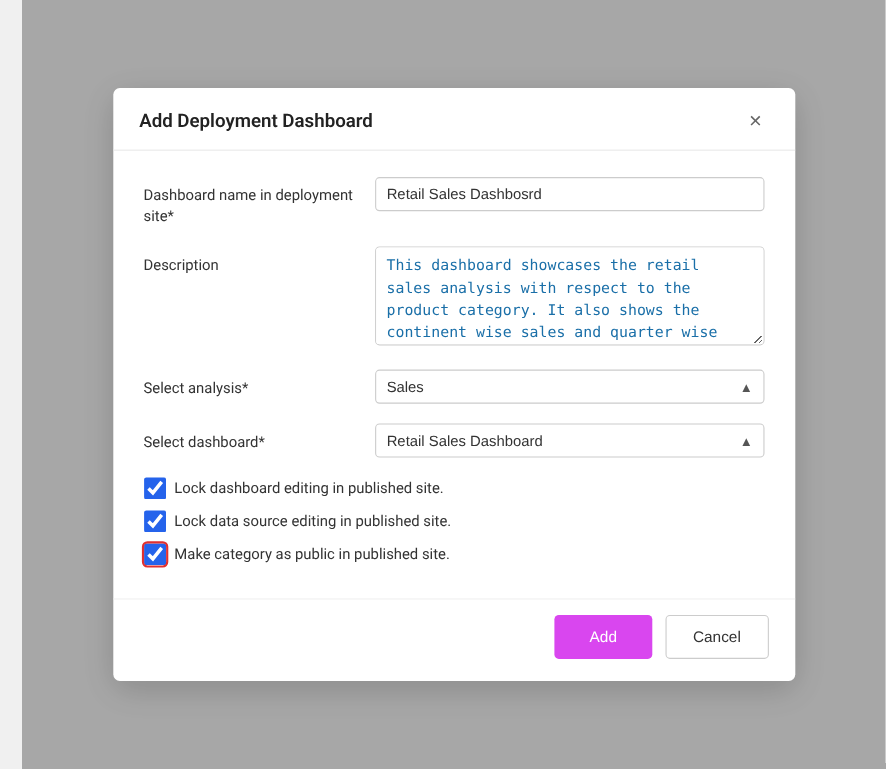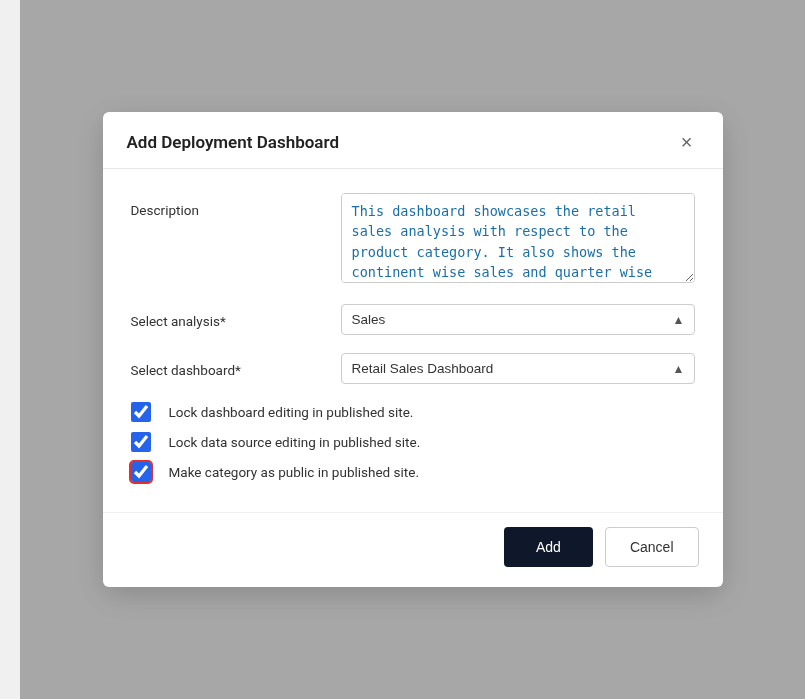--- a/index.html
+++ b/index.html
@@ -118,21 +118,21 @@
       font-size: 12px;
     }
     .checkboxes-section {
       margin-top: 8px;
       margin-bottom: 12px;
     }
     .checkbox-row {
       display: flex;
       align-items: center;
       margin-bottom: 10px;
-      gap: 18px;
+      gap: 8px;
     }
     .checkbox-wrap {
       position: relative;
       width: 20px;
       height: 20px;
       min-width: 20px;
     }
     .checkbox-input {
       width: 20px;
       height: 20px;
@@ -150,21 +150,21 @@
       border-radius: 3px;
     }
     .dialog-footer {
       display: flex;
       justify-content: flex-end;
       gap: 12px;
       padding: 14px 24px 20px 24px;
       border-top: 1px solid #f0f0f0;
     }
     .btn-add {
-      background: #0f172a;
+      background: #d946ef;
       color: #fff;
       border: none;
       border-radius: 4px;
       padding: 9px 32px;
       font-size: 14px;
       font-weight: 500;
       cursor: pointer;
     }
     .btn-cancel {
       background: #fff;
@@ -181,20 +181,26 @@
 
 <div class="dialog-overlay">
   <div class="dialog">
     <div class="dialog-header">
       <span class="dialog-title">Add Deployment Dashboard</span>
       <button class="close-btn">×</button>
     </div>
     <div class="dialog-body">
 
 
+      <div class="form-row">
+        <label class="form-label">Dashboard name in deployment site*</label>
+        <div class="form-control-wrap">
+          <input class="form-input" type="text" value="Retail Sales Dashbosrd" style="">
+        </div>
+      </div>
 
       <div class="form-row">
         <label class="form-label">Description</label>
         <div class="form-control-wrap">
           <textarea class="form-textarea" style="">This dashboard showcases the retail sales analysis with respect to the product category. It also shows the continent wise sales and quarter wise sales.</textarea>
         </div>
       </div>
 
       <div class="form-row">
         <label class="form-label">Select analysis*</label>

